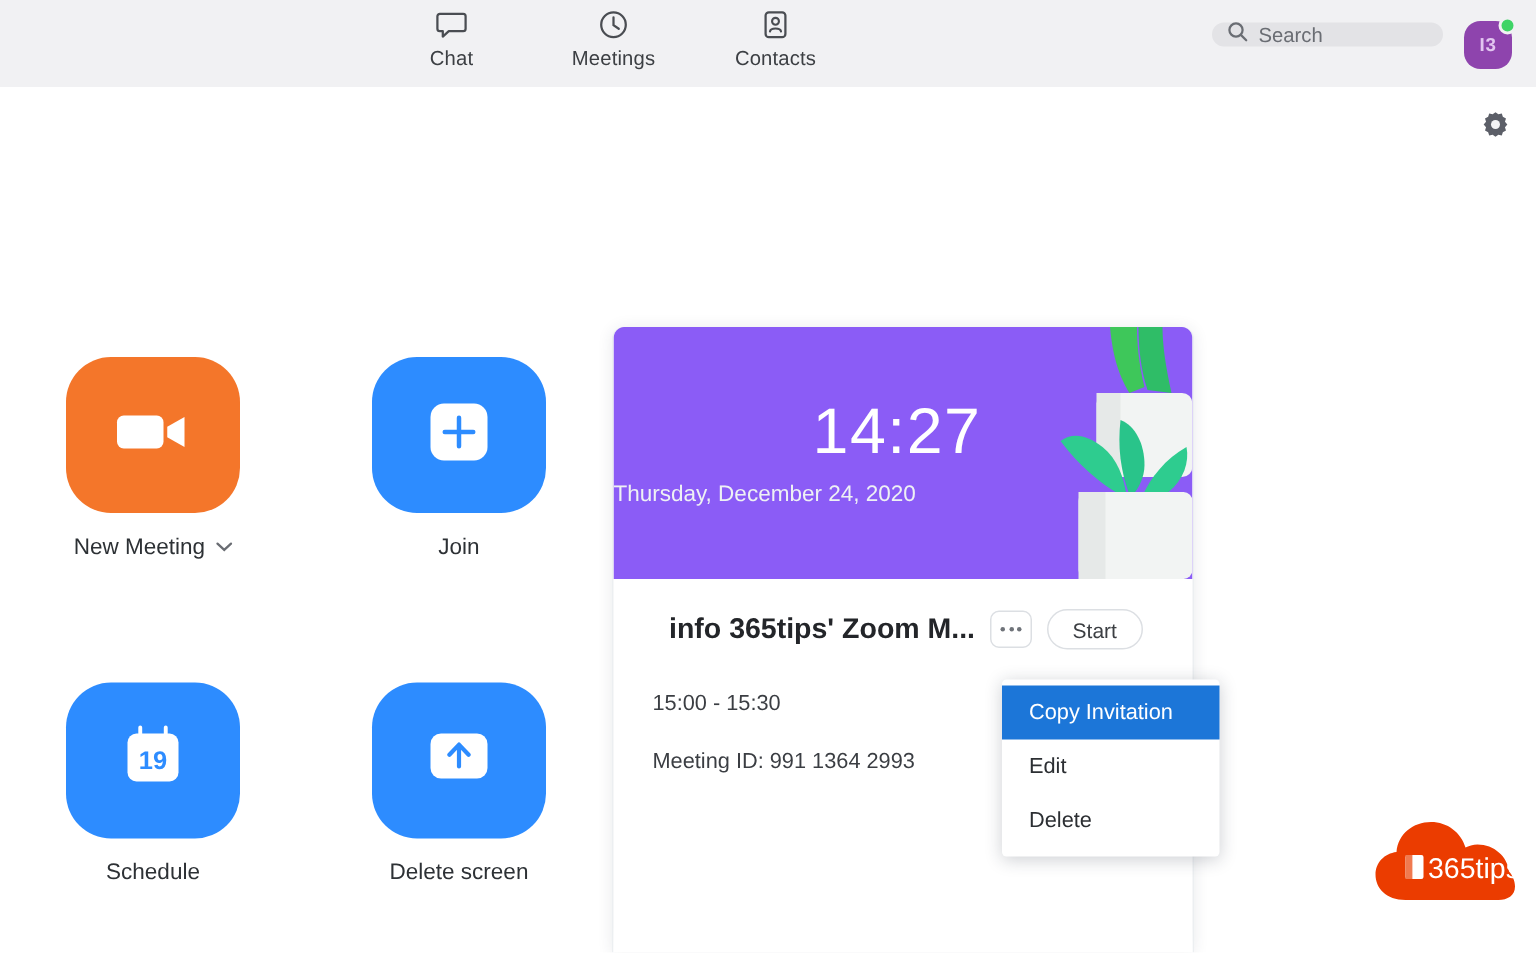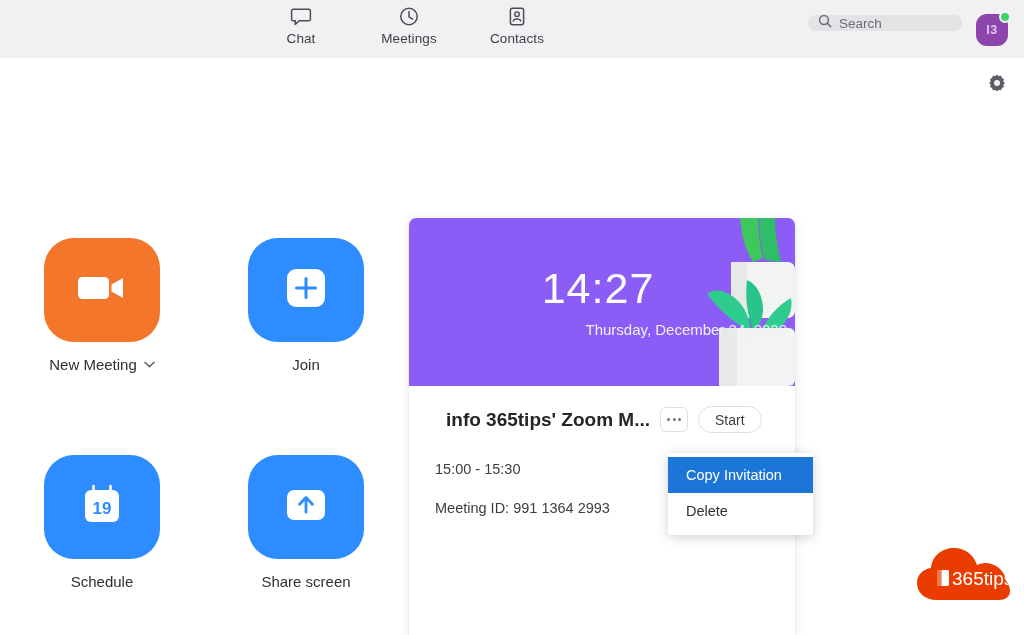--- a/index.html
+++ b/index.html
@@ -196,21 +196,21 @@
     color: #ffffff;
     font-weight: 300;
     letter-spacing: 1px;
     padding-right: 8px;
   }
 
   .clock-date {
     position: absolute;
     left: 0; right: 0;
     top: 103px;
-    text-align: right;
+    text-align: left;
     font-size: 15px;
     color: #eef1f4;
     padding-right: 8px;
   }
 
   .plant { position: absolute; right: 0; top: 0; width: 110px; height: 168px; }
 
   .card-body { padding: 20px 26px 0 26px; position: relative; }
 
   .card-title-row {
@@ -410,21 +410,21 @@
   <div class="tile">
     <div class="tile-sq" style="background:#2d8cff">
       <span>
         <svg width="50" height="42" viewBox="0 0 50 42">
           <rect x="6" y="6" width="38" height="30" rx="7" fill="#ffffff"></rect>
           <path d="M25 28 V14 M18.6 20.2 L25 13.4 L31.4 20.2" fill="none" stroke="#2d8cff" stroke-width="2.8" stroke-linecap="round" stroke-linejoin="round"></path>
         </svg>
       </span>
     </div>
     <div class="tile-label">
-      <span>Share screen</span>
+      <span>Delete screen</span>
     </div>
   </div>
 </div>
 
 <div class="meeting-card">
 
   <div class="card-banner">
     <svg class="plant" viewBox="0 0 110 168">
       <path d="M55 0 C57 22 62 34 68 44 L78 40 C74 24 73 10 73 0 Z" fill="#3ec75a"></path>
       <path d="M74 0 C74 16 76 30 80 42 L96 44 C92 26 90 12 90 0 Z" fill="#2fbd67"></path>
@@ -453,20 +453,21 @@
 
     <div class="card-meta">
       <div>15:00 - 15:30</div>
       <div class="line2">Meeting ID: 991 1364 2993</div>
     </div>
   </div>
 </div>
 
 <div class="ctx-menu">
   <div class="ctx-item selected">Copy Invitation</div>
+  <div class="ctx-item">Edit</div>
   <div class="ctx-item">Delete</div>
 </div>
 
 <div class="watermark">
   <svg viewBox="0 0 96 62" width="96" height="62">
     <path d="M22 54 C9 54 2 46 2 37 C2 29 8 23 16 22 C17 10 27 2 39 2 C50 2 59 9 62 19 C64 18 67 17 70 17 C81 17 90 25 91 35 C93 37 95 41 95 45 C95 51 90 54 84 54 Z" fill="#eb3c00"></path>
     <rect x="22" y="24" width="12" height="16" rx="1.4" fill="#ffffff"></rect>
     <rect x="22" y="24" width="4.6" height="16" fill="#f07a50"></rect>
     <text x="37" y="39" font-family="Liberation Sans, sans-serif" font-size="19" fill="#ffffff">365tips</text>
   </svg>

